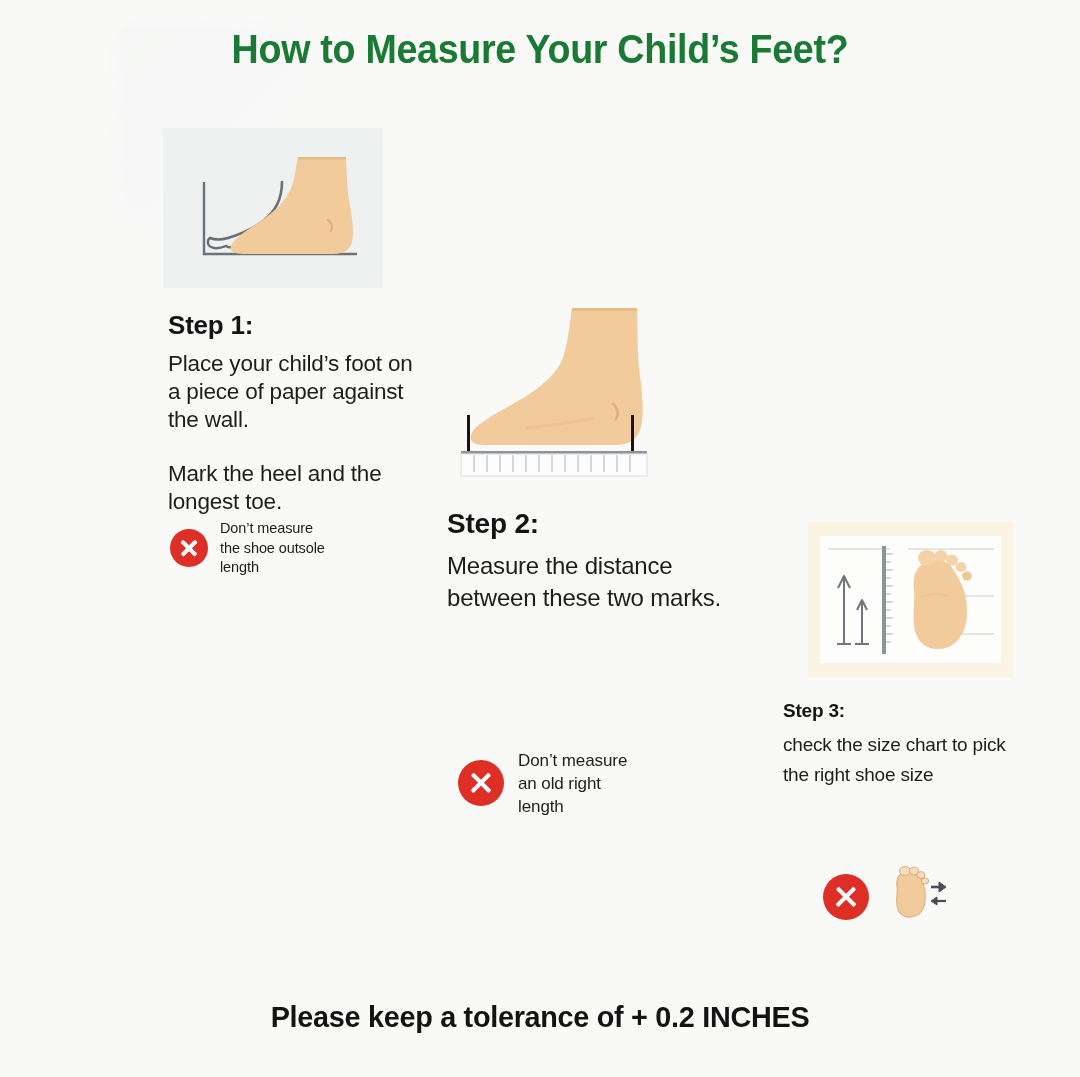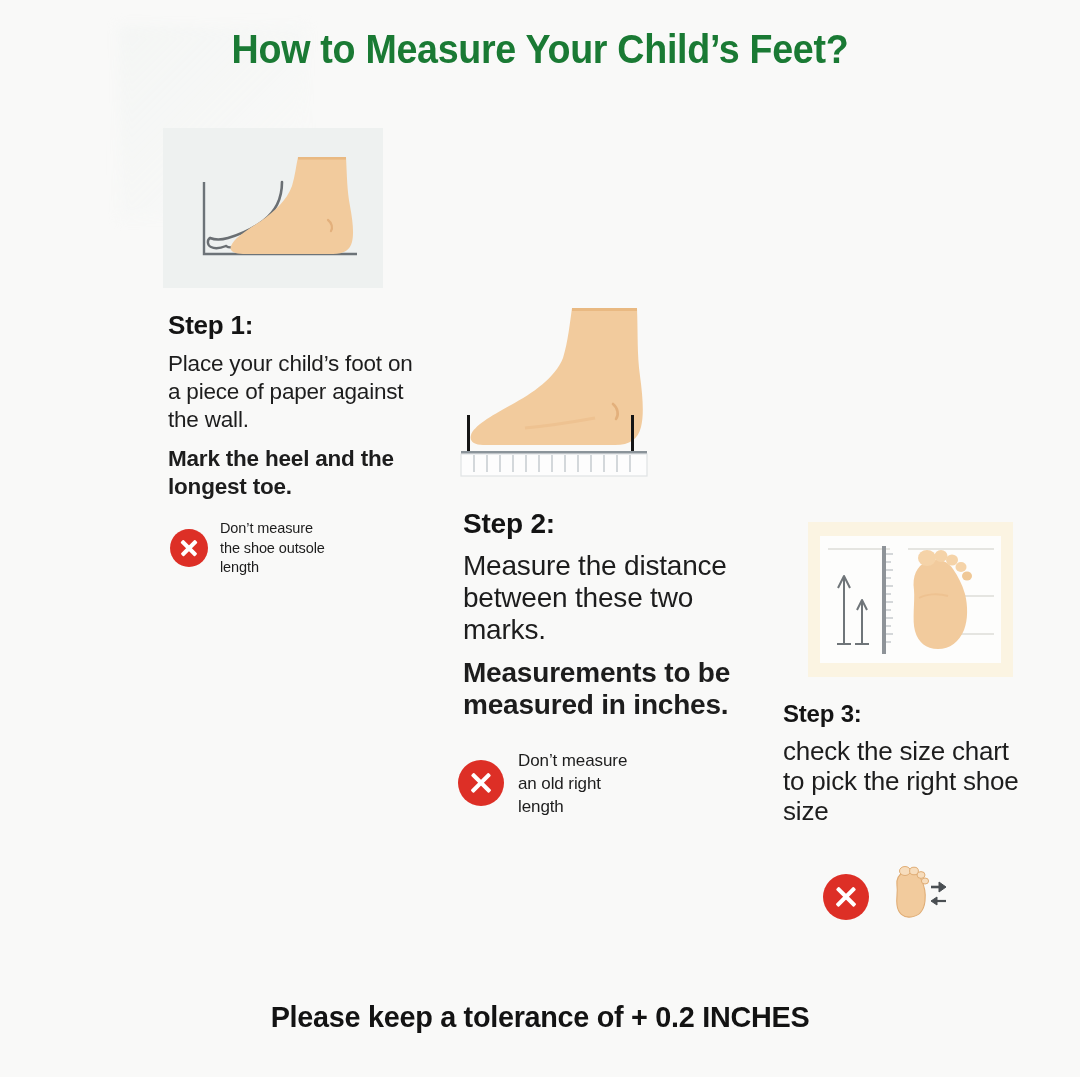--- a/index.html
+++ b/index.html
@@ -29,21 +29,21 @@
     font-stretch:condensed;
     transform:scaleX(.94);
     color:#1a7a34;
     font-family:"Liberation Sans", sans-serif;
   }
 
   
   .step-head { font-size:26px; font-weight:700; color:#141414; letter-spacing:-.2px; }
   .step-body { font-size:22.5px; line-height:28px; color:#1d1d1d; letter-spacing:-.2px; }
   .step-body p { margin:0; }
-  .step-body p + p { margin-top:11px;font-weight:bold; }
+  .step-body p + p { margin-top:26px; }
 
   
   .warn { position:absolute; display:flex; align-items:center; }
   .warn .x-circle {
     width:38px; height:38px; border-radius:50%;
     background:#dd2f26; position:relative; flex:0 0 38px;
   }
   .warn .x-circle::before, .warn .x-circle::after {
     content:""; position:absolute; left:50%; top:50%;
     width:20px; height:3.6px; background:#fff; border-radius:1px;
@@ -63,34 +63,34 @@
   #step1-img {
     position:absolute; left:163px; top:128px; width:220px; height:160px;
     background:#eef1f0;
   }
   #step1-text { position:absolute; left:168px; top:310px; width:250px; }
   #step1-text .step-head { margin-bottom:9px; }
   #step1-warn { left:170px; top:518px; width:210px; }
 
   
   #step2-img { position:absolute; left:455px; top:300px; width:235px; height:185px; }
-  #step2-text { position:absolute; left:463px; top:508px; width:320px; }
+  #step2-text { position:absolute; left:447px; top:508px; width:320px; }
   #step2-text .step-head { font-size:28px; margin-bottom:10px; }
-  #step2-text .step-body { font-size:28px; line-height:32px; }
+  #step2-text .step-body { font-size:24px; line-height:32px; }
   #step2-warn { left:458px; top:748px; width:220px; }
 
   
   #step3-img {
     position:absolute; left:808px; top:522px; width:205px; height:155px;
     background:#fbf4e2; padding:14px 12px;
   }
   #step3-inner { width:100%; height:100%; background:#fdfdfc; position:relative; }
   #step3-text { position:absolute; left:783px; top:700px; width:240px; }
-  #step3-text .step-head { font-size:24px; margin-bottom:8px; }
-  #step3-text .step-body { font-size:26px; line-height:30px; }
+  #step3-text .step-head { font-size:19px; margin-bottom:8px; }
+  #step3-text .step-body { font-size:19px; line-height:30px; }
   #step3-warn { left:823px; top:866px; display:flex; align-items:center; }
   #step3-warn .foot-ico { margin-left:18px; display:block; }
 
   
   .footer {
     position:absolute; left:0; top:1000px; width:1080px; text-align:center;
     font-size:30px; font-weight:700; color:#131313;
     letter-spacing:-.3px; transform:scaleX(.96);
   }
 </style>
@@ -175,21 +175,20 @@
           <line x1="175" y1="155" x2="175" y2="172"></line>
         </g>
       </g>
     </svg>
   </div>
 
   <div id="step2-text">
     <div class="step-head">Step 2:</div>
     <div class="step-body">
       <p>Measure the distance between these two marks.</p>
-      <p>Measurements to be measured in inches.</p>
     </div>
   </div>
 
   <div class="warn big" id="step2-warn">
     <span class="x-circle"></span>
     <span class="wtext">
       <span>Don’t measure</span><br>
       <span>an old right</span><br>
       <span>length</span>
     </span>

